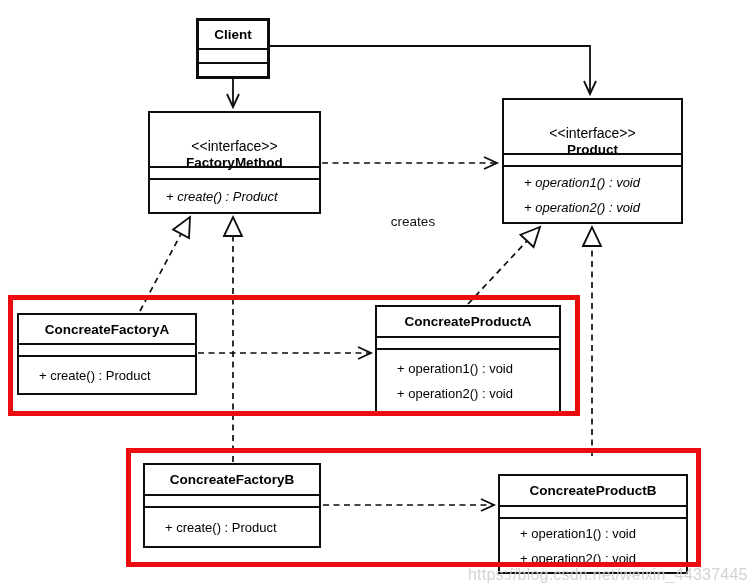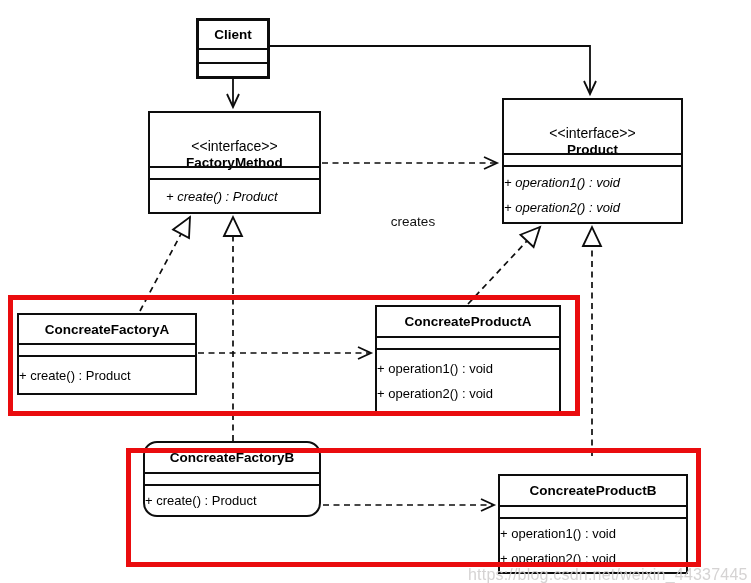--- a/index.html
+++ b/index.html
@@ -14,21 +14,21 @@
   }
   .uml-class.thick { border-width:3px; }
   .uml-header {
     display:flex; flex-direction:column; justify-content:center; align-items:center;
     text-align:center;
   }
   .uml-stereotype { font-size:14px; line-height:16px;margin-top:30px; }
   .uml-name { font-weight:bold; font-size:13.5px; line-height:17px; }
   .uml-sep { border-top:2px solid #0d0d0d; }
   .uml-empty { height:12px; }
-  .uml-ops { flex:1; display:flex; flex-direction:column; justify-content:center; padding-left:0; }
+  .uml-ops { flex:1; display:flex; flex-direction:column; justify-content:center; padding-left:20px; }
   .uml-ops .op { font-size:13px; line-height:25px; white-space:nowrap; }
   .uml-ops.italic .op { font-style:italic; }
 
   .edge-label { position:absolute; font-size:13.5px; color:#111;margin-top:44px; }
 
   .hl-rect { position:absolute; border:5px solid #ea0c0e; background:transparent; }
 
   .watermark {
     position:absolute; left:468px; top:566px; width:280px;
     font-size:16px; letter-spacing:0.2px;
@@ -118,21 +118,21 @@
     <div class="uml-header" style="height:29px;">
       <div class="uml-name">ConcreateProductA</div>
     </div>
     <div class="uml-sep uml-empty"></div>
     <div class="uml-sep uml-ops">
       <div class="op">+ operation1() : void</div>
       <div class="op">+ operation2() : void</div>
     </div>
   </div>
 
-  <div class="uml-class z-boxes" style="left:143px; top:441px; width:178px; height:76px;border-radius:14px;">
+  <div class="uml-class z-boxes" style="left:143px; top:463px; width:178px; height:85px;">
     <div class="uml-header" style="height:29px;">
       <div class="uml-name">ConcreateFactoryB</div>
     </div>
     <div class="uml-sep uml-empty"></div>
     <div class="uml-sep uml-ops">
       <div class="op">+ create() : Product</div>
     </div>
   </div>
 
   <div class="uml-class z-boxes" style="left:498px; top:458px; width:190px; height:100px;margin-top:16px;">

